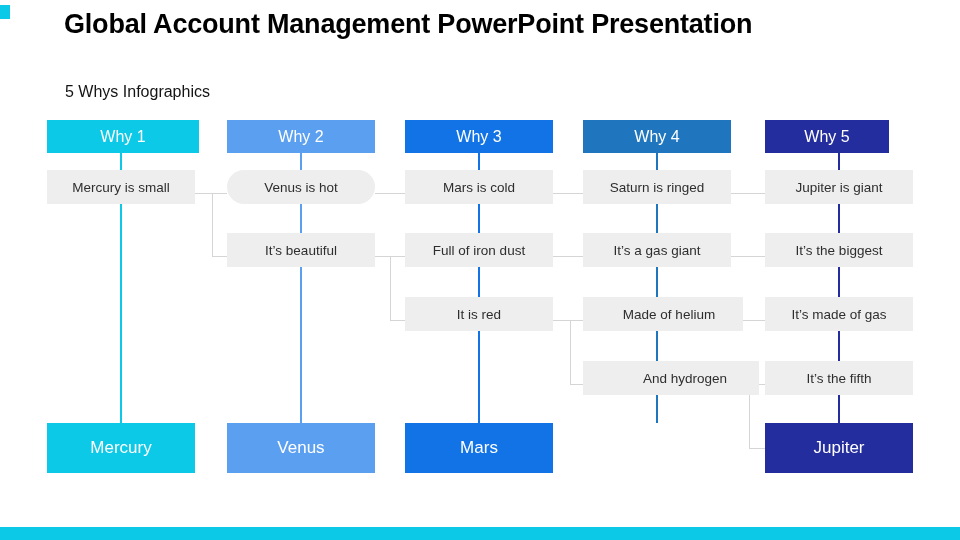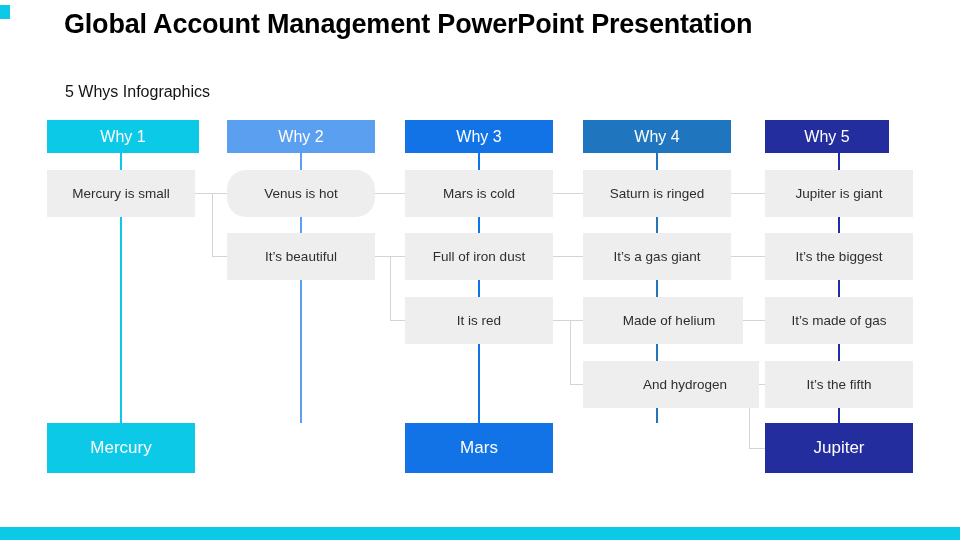--- a/index.html
+++ b/index.html
@@ -51,21 +51,21 @@
     position: absolute;
     height: 33px;
     display: flex; align-items: center; justify-content: center;
     color: #ffffff;
     font-size: 16px;
     font-weight: 400;
     z-index: 2;
   }
   .gbox {
     position: absolute;
-    height: 47px;
+    height: 34px;
     background: #eeeeee;
     display: flex; align-items: center; justify-content: center;
     color: #2e2e2e;
     font-size: 13.5px;
     font-weight: 400;
     z-index: 2;
     white-space: nowrap;
   }
   .plabel {
     position: absolute;
@@ -87,20 +87,21 @@
   <div id="diagram"></div>
   <div class="accent-bar" style="background: rgb(12, 201, 231);"></div>
 <div class="vline" style="left: 120px; top: 153px; height: 270px; background: rgb(12, 201, 231);"></div>
     <div class="hdr" style="left: 47px; top: 120px; width: 152px; background: rgb(12, 201, 231);">Why 1</div>
     <div class="gbox" style="left: 47px; top: 170px; width: 148px;">Mercury is small</div>
     <div class="plabel" style="left: 47px; top: 423px; width: 148px; background: rgb(12, 201, 231);">Mercury</div>
     <div class="vline" style="left: 300px; top: 153px; height: 270px; background: rgb(91, 159, 241);"></div>
     <div class="hdr" style="left: 227px; top: 120px; width: 148px; background: rgb(91, 159, 241);">Why 2</div>
     <div class="gbox" style="left: 227px; top: 170px; width: 148px; border-radius: 19px;">Venus is hot</div>
     <div class="gbox" style="left: 227px; top: 233px; width: 148px;">It’s beautiful</div>
+    <div class="plabel" style="left: 227px; top: 423px; width: 148px; background: rgb(91, 159, 241);">Venus</div>
     <div class="vline" style="left: 478px; top: 153px; height: 270px; background: rgb(17, 115, 230);"></div>
     <div class="hdr" style="left: 405px; top: 120px; width: 148px; background: rgb(17, 115, 230);">Why 3</div>
     <div class="gbox" style="left: 405px; top: 170px; width: 148px;">Mars is cold</div>
     <div class="gbox" style="left: 405px; top: 233px; width: 148px;">Full of iron dust</div>
     <div class="gbox" style="left: 405px; top: 297px; width: 148px;">It is red</div>
     <div class="plabel" style="left: 405px; top: 423px; width: 148px; background: rgb(17, 115, 230);">Mars</div>
     <div class="vline" style="left: 656px; top: 153px; height: 270px; background: rgb(31, 118, 190);"></div>
     <div class="hdr" style="left: 583px; top: 120px; width: 148px; background: rgb(31, 118, 190);">Why 4</div>
     <div class="gbox" style="left: 583px; top: 170px; width: 148px;">Saturn is ringed</div>
     <div class="gbox" style="left: 583px; top: 233px; width: 148px;">It’s a gas giant</div>

